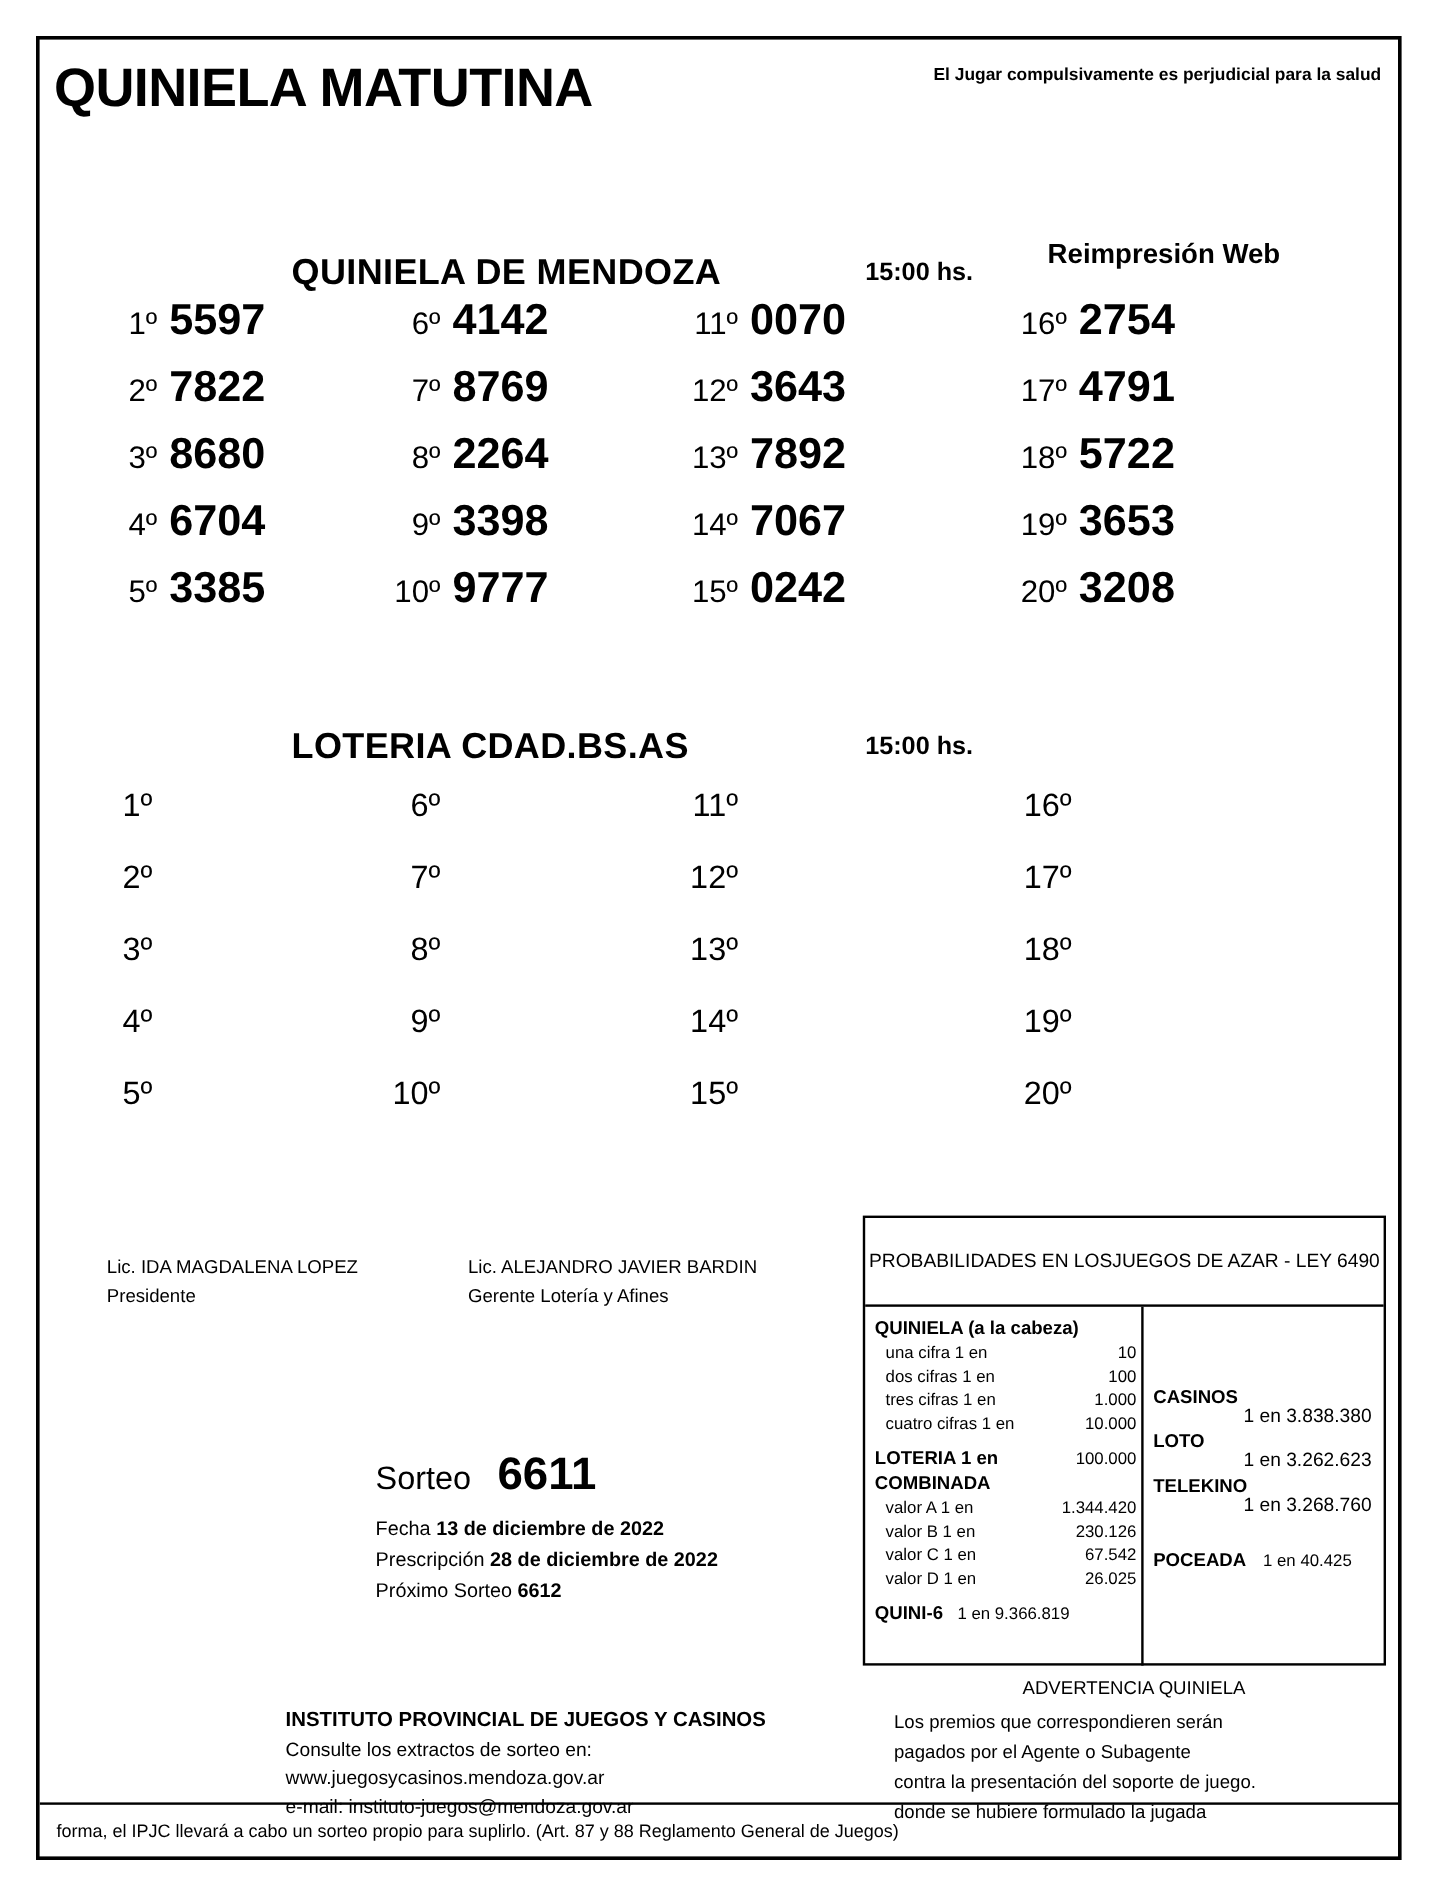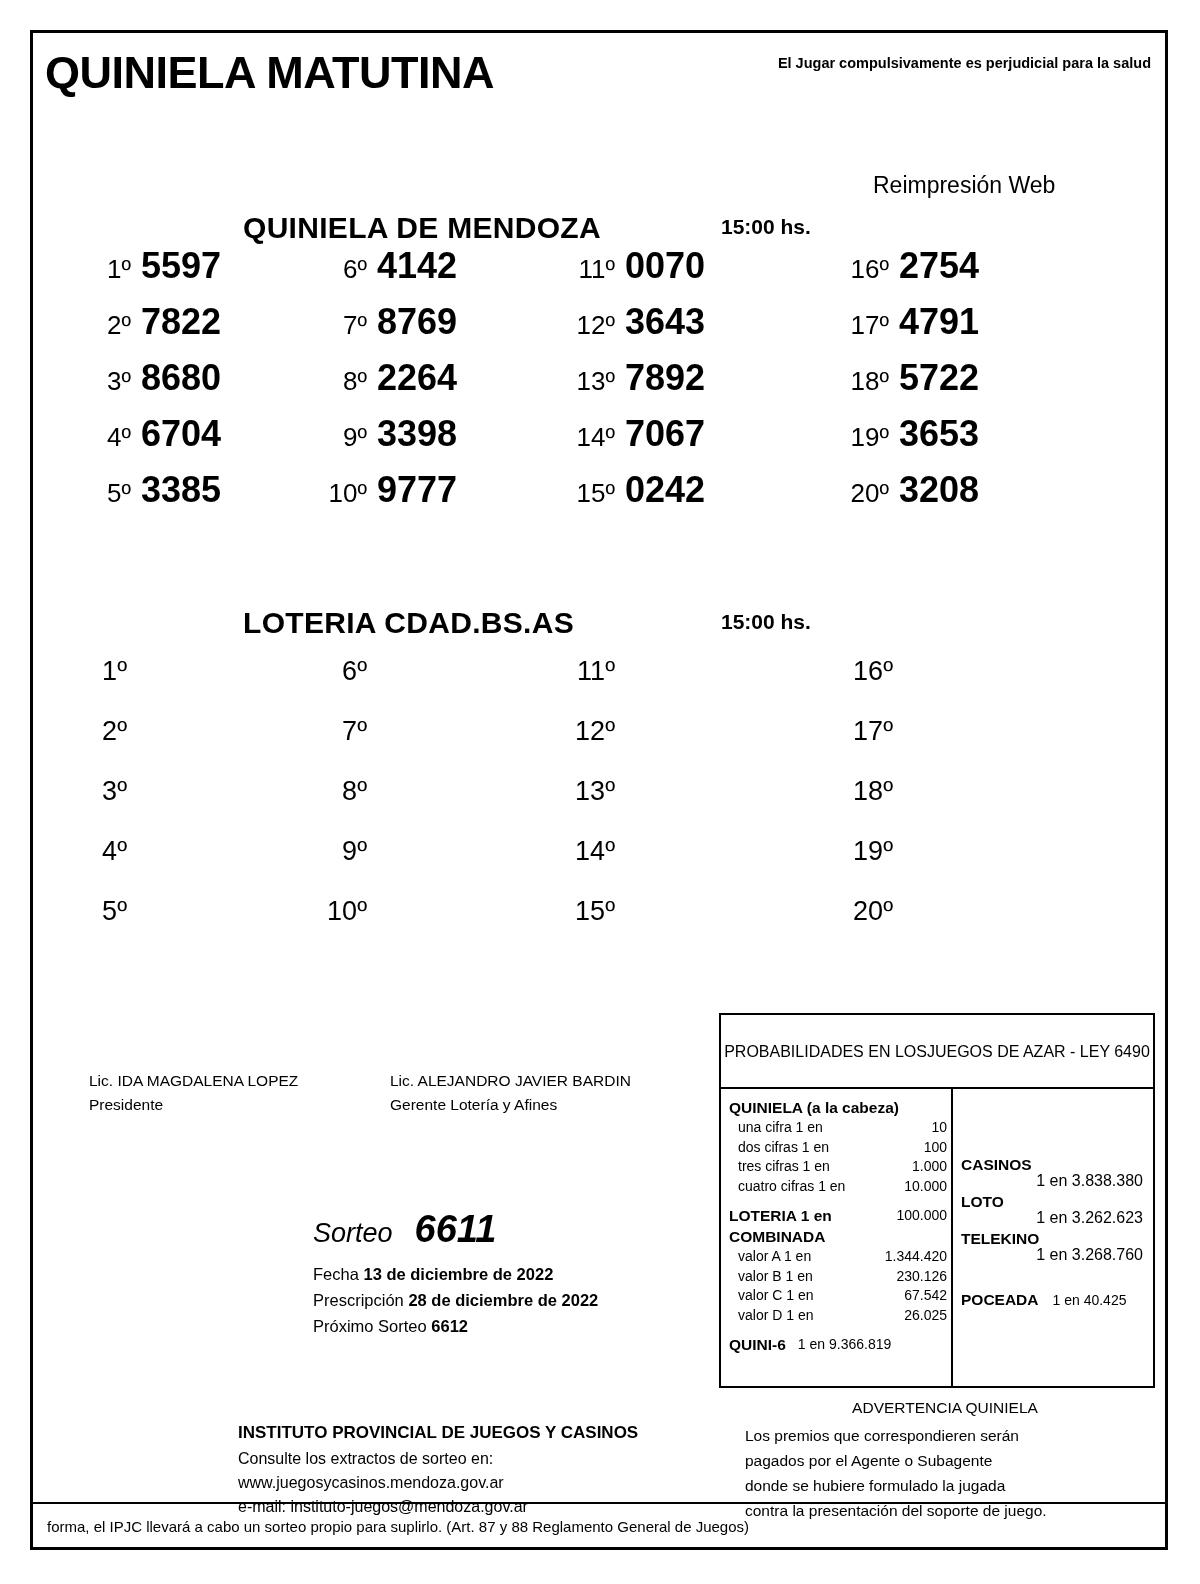--- a/index.html
+++ b/index.html
@@ -77,23 +77,23 @@
     position: absolute;
     left: 688px;
     bottom: 6px;
     font-size: 21px;
     font-weight: bold;
     white-space: nowrap;
   }
   .draw-reprint {
     position: absolute;
     left: 840px;
-    bottom: 46px;
+    bottom: 20px;
     font-size: 23px;
-    font-weight: normal;
+    font-weight: bold;
     white-space: nowrap;
   }
 
   .grid {
     position: absolute;
     left: 0;
     right: 0;
     display: grid;
     grid-template-columns: 256px 256px 268px 280px;
   }
@@ -131,36 +131,34 @@
   .grid-empty .col1 { padding-left: 36px; }
   .grid-empty .col2 { padding-left: 28px; }
   .grid-empty .col3 { padding-left: 38px; }
   .grid-empty .pos { min-width: 42px; font-size: 27px; }
 
   
   .signatures {
     position: absolute;
     font-size: 15.5px;
     line-height: 24px;
-    margin-top: 24px;
   }
   .sig { position: absolute; white-space: nowrap; }
   .sig-name { font-weight: normal; }
   .sig-role { font-weight: normal; }
 
   
   .sorteo {
     position: absolute;
     white-space: nowrap;
   }
   .sorteo-line1 {
     display: flex;
     align-items: baseline;
     margin-bottom: 10px;
-    font-style: italic;
   }
   .sorteo-label { font-size: 27px; }
   .sorteo-number {
     font-size: 38px;
     font-weight: bold;
     margin-left: 22px;
   }
   .sorteo-row {
     font-size: 16.5px;
     line-height: 26px;
@@ -604,22 +602,22 @@
       </div>
 
     </div>
   </div>
 
   <div class="advert">
     <div class="advert-title">ADVERTENCIA QUINIELA</div>
     <div id="advert-lines">
         <div class="advert-line">Los premios que correspondieren serán</div>
         <div class="advert-line">pagados por el Agente o Subagente</div>
+        <div class="advert-line">contra la presentación del soporte de juego.</div>
         <div class="advert-line">donde se hubiere formulado la jugada</div>
-        <div class="advert-line">contra la presentación del soporte de juego.</div>
       </div>
   </div>
 
   <div class="institute">
     <div class="institute-title">INSTITUTO PROVINCIAL DE JUEGOS Y CASINOS</div>
     <div id="institute-lines">
         <div class="institute-line">Consulte los extractos de sorteo en:</div>
         <div class="institute-line">www.juegosycasinos.mendoza.gov.ar</div>
         <div class="institute-line">e-mail:  instituto-juegos@mendoza.gov.ar</div>
       </div>

